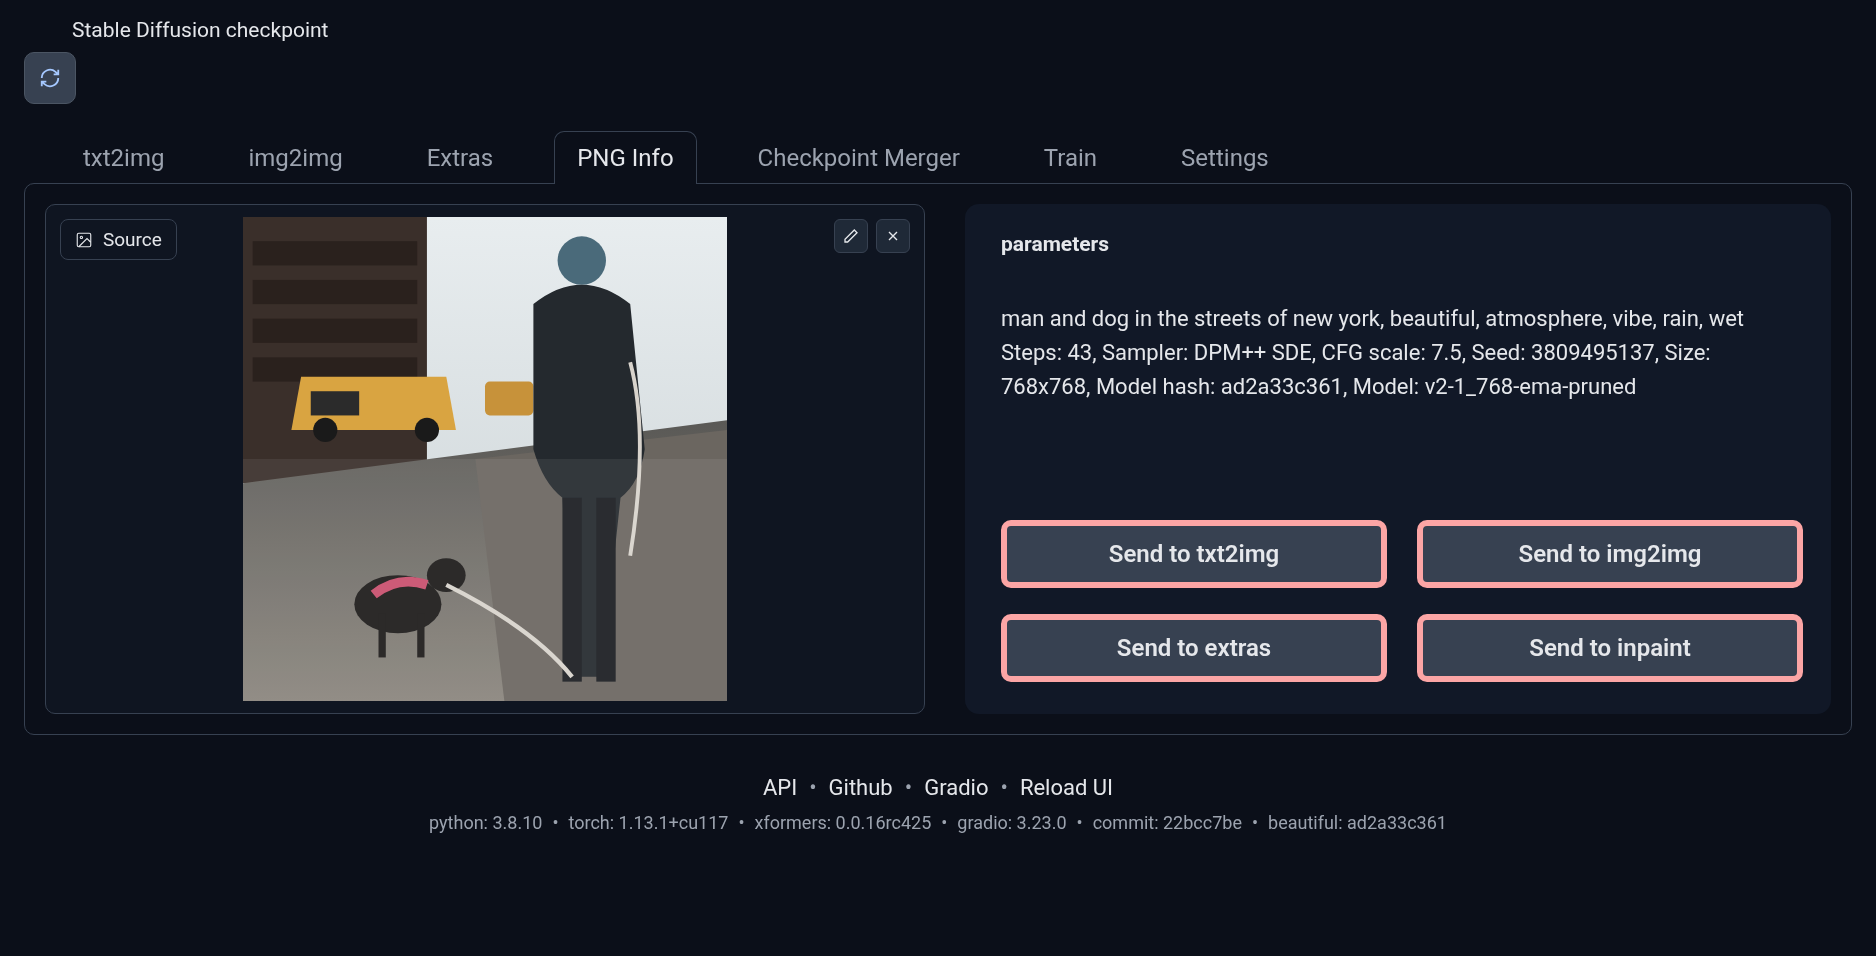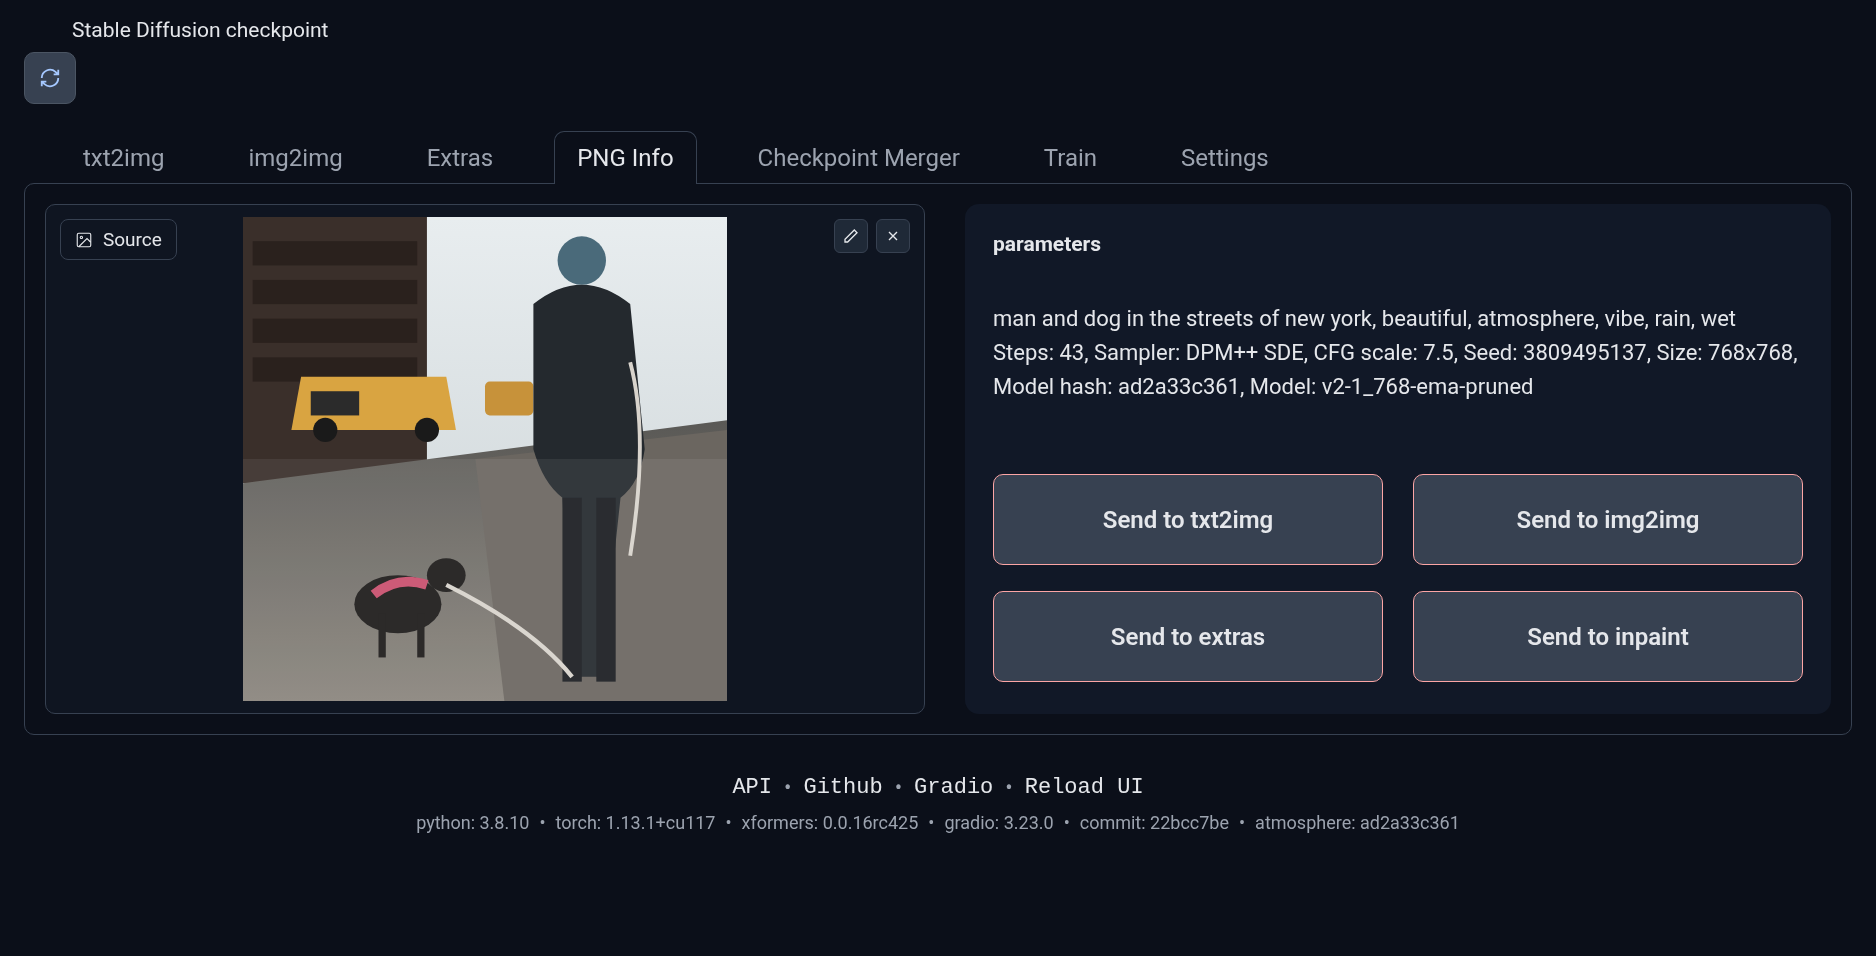--- a/index.html
+++ b/index.html
@@ -141,21 +141,21 @@
   
   .preview {
     width: 484px;
     height: 484px;
   }
   
   .info-panel {
     flex: 1;
     background: #111827;
     border-radius: 14px;
-    padding: 28px 28px 32px 28px;
+    padding: 28px 28px 32px 36px;
     display:flex;
     flex-direction:column;
   }
   .info-title {
     font-weight: 700;
     font-size: 21px;
     margin-bottom: 22px;
   }
   .info-body {
     font-size: 22px;
@@ -163,23 +163,23 @@
     margin-bottom: 30px;
     margin-top: 24px;
   }
   .btn-grid {
     display: grid;
     grid-template-columns: 1fr 1fr;
     gap: 26px 30px;
     margin-top:auto;
   }
   .action-btn {
-    height: 91px;
+    height: 68px;
     background: #374151;
-    border: 1px solid #fca5a5;
+    border: 6px solid #fca5a5;
     border-radius: 10px;
     display:flex;
     align-items:center;
     justify-content:center;
     font-size: 24px;
     font-weight:600;
     cursor:pointer;
   }
   
   .footer {
@@ -187,21 +187,21 @@
     margin-top: 40px;
   }
   .footer-links {
     font-size: 22px;
     display:flex;
     justify-content:center;
     gap: 12px;
     align-items:center;
     margin-bottom: 12px;
   }
-  .footer-links a { color: var(--text); text-decoration:none; cursor:pointer;font-family:Liberation Mono, monospace;}
+  .footer-links a { color: var(--text); text-decoration:none; cursor:pointer;}
   .dot { color: var(--text-dim); }
   .footer-meta {
     font-size: 18px;
     color: var(--text-dim);
     display:flex;
     justify-content:center;
     gap: 10px;
     flex-wrap:wrap;
   }
 </style>
@@ -317,15 +317,15 @@
     <span>python: 3.8.10</span>
       <span class="dot">•</span>
     <span>torch: 1.13.1+cu117</span>
       <span class="dot">•</span>
     <span>xformers: 0.0.16rc425</span>
       <span class="dot">•</span>
     <span>gradio: 3.23.0</span>
       <span class="dot">•</span>
     <span>commit: 22bcc7be</span>
       <span class="dot">•</span>
-    <span>atmosphere: ad2a33c361</span>
+    <span>beautiful: ad2a33c361</span>
   </div>
 </div>
 
 </body></html>

